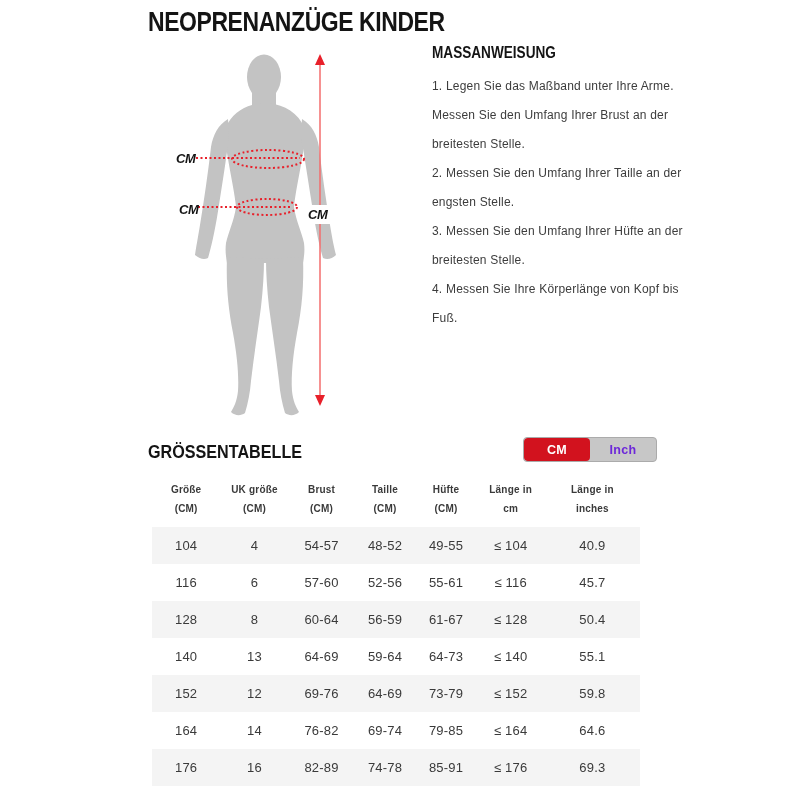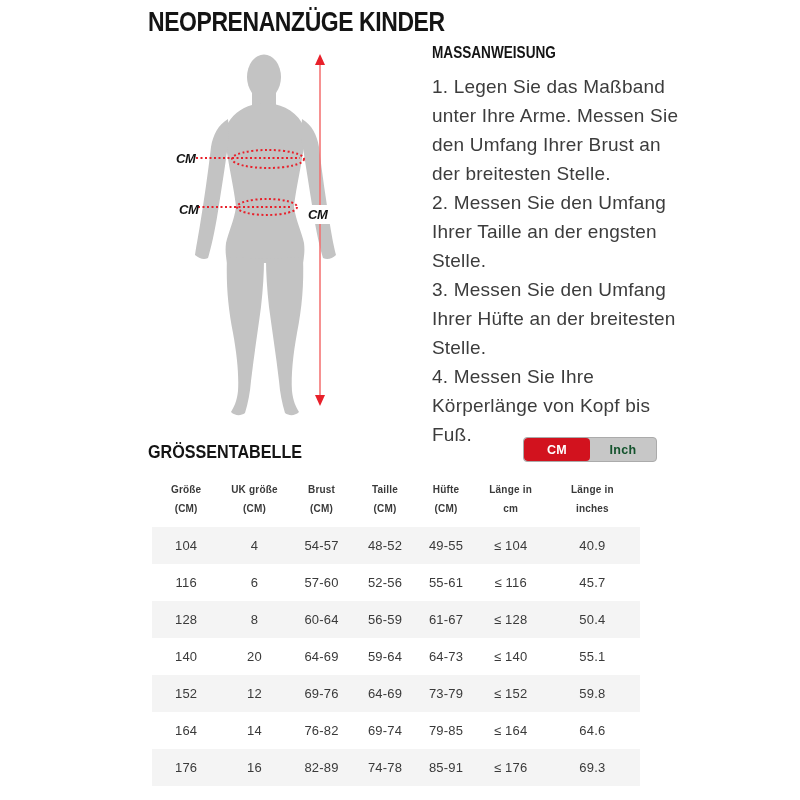--- a/index.html
+++ b/index.html
@@ -14,37 +14,37 @@
     letter-spacing:-0.5px; transform:scaleX(0.82); transform-origin:left top;
     white-space:nowrap;
   }
   .figure-wrap { position:absolute; left:148px; top:45px; width:260px; height:400px; }
   .instructions { position:absolute; left:412px; top:44px; width:256px;margin-left:20px; }
   .instructions h2 {
     font-size:16px; font-weight:800; color:#141414; letter-spacing:0;
     transform:scaleX(0.85); transform-origin:left top; margin-bottom:10px; white-space:nowrap;
   }
   .instructions p {
-    font-size:19px; line-height:29px; color:#3c3c3c; letter-spacing:0.2px;
+    font-size:12px; line-height:29px; color:#3c3c3c; letter-spacing:0.2px;
   }
   .size-heading {
     position:absolute; left:148px; top:441px;
     font-size:19px; font-weight:800; color:#141414;
     transform:scaleX(0.85); transform-origin:left top; white-space:nowrap;
   }
   .unit-toggle {
     position:absolute; left:523px; top:437px; width:134px; height:25px;
     background:#c7c7c7; border:1px solid #ababab; border-radius:4px;
     display:flex; overflow:hidden;
   }
   .unit-toggle .seg {
     flex:1; border:none; background:transparent; cursor:pointer;
     font-family:"Liberation Sans", sans-serif;
     font-size:12.5px; font-weight:700; letter-spacing:0.3px;
-    color:#14532d; display:flex; align-items:center; justify-content:center;
+    color:#6d28d9; display:flex; align-items:center; justify-content:center;
     padding:0;
   }
   .unit-toggle .seg.active { background:#d2121e; color:#ffffff; border-radius:4px; }
   .size-table {
     position:absolute; left:152px; top:478px; width:488px;
     border-collapse:collapse; table-layout:fixed;
   }
   .size-table col.c1,.size-table col.c2 { width:14%; }
   .size-table col.c3 { width:13.5%; }
   .size-table col.c4,.size-table col.c5 { width:12.5%; }
@@ -188,21 +188,21 @@
         <td>128</td>
           <td>8</td>
           <td>60-64</td>
           <td>56-59</td>
           <td>61-67</td>
           <td>≤ 128</td>
           <td>50.4</td>
       </tr>
       <tr>
         <td>140</td>
-          <td>20</td>
+          <td>13</td>
           <td>64-69</td>
           <td>59-64</td>
           <td>64-73</td>
           <td>≤ 140</td>
           <td>55.1</td>
       </tr>
       <tr>
         <td>152</td>
           <td>12</td>
           <td>69-76</td>

